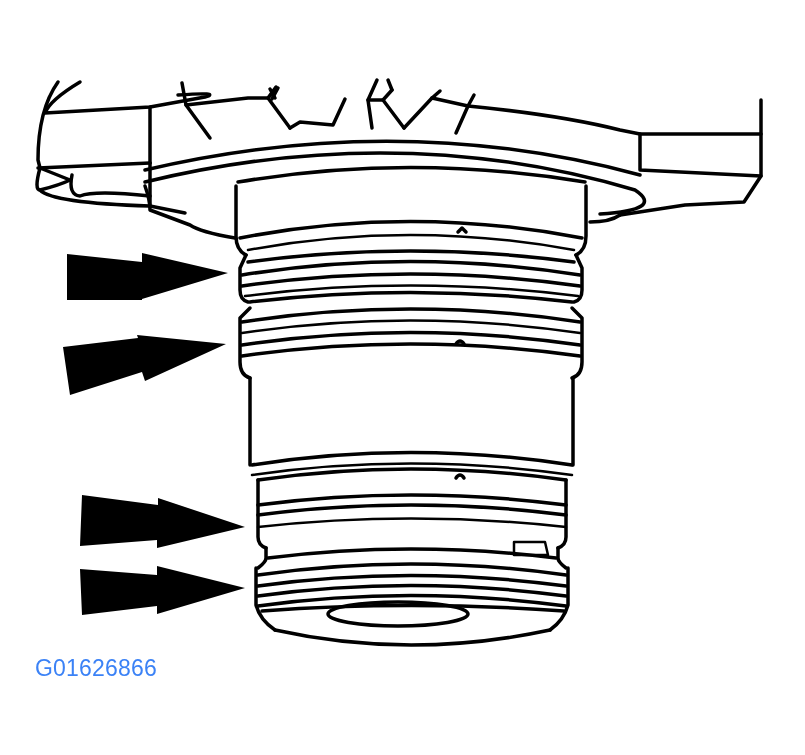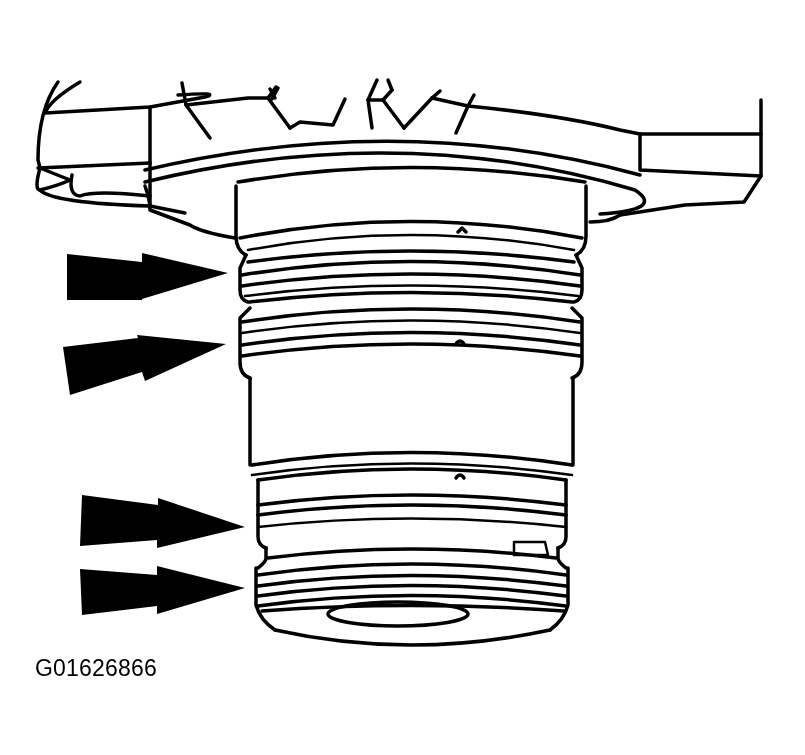--- a/index.html
+++ b/index.html
@@ -1,21 +1,21 @@
 <!DOCTYPE html>
 <html><head>
 <meta charset="utf-8">
 <style>
   html, body { margin:0; padding:0; background:#ffffff; }
   body { width:805px; height:755px; position:relative; overflow:hidden; }
   #diagram { position:absolute; left:0; top:0; width:805px; height:755px; }
   .ln { fill:none; stroke:#000; stroke-width:3.5; stroke-linejoin:round; stroke-linecap:round; }
   .lnt { fill:none; stroke:#000; stroke-width:2.5; stroke-linejoin:round; stroke-linecap:round; }
   .arrow { fill:#000; stroke:none; }
-  .caption { position:absolute; left:35px; top:655px; font-family:"Liberation Sans", sans-serif; font-size:23px; color:#000000; letter-spacing:0.2px; }
+  .caption { position:absolute; left:35px; top:655px; font-family:"Liberation Sans", sans-serif; font-size:23px; color:#3b82f6; letter-spacing:0.2px; }
 </style>
 </head>
 <body>
 
 <svg id="diagram" viewBox="0 0 805 755" xmlns="http://www.w3.org/2000/svg">
 
   <g>
 
     <path class="ln" d="M58,82 Q38,110 38,160 L40,168 Q34,190 40,190 Q52,203 150,206 L185,213"></path>
     <path class="ln" d="M80,82 Q50,100 45,113 L150,107 L205,97 Q222,92 178,95"></path>

